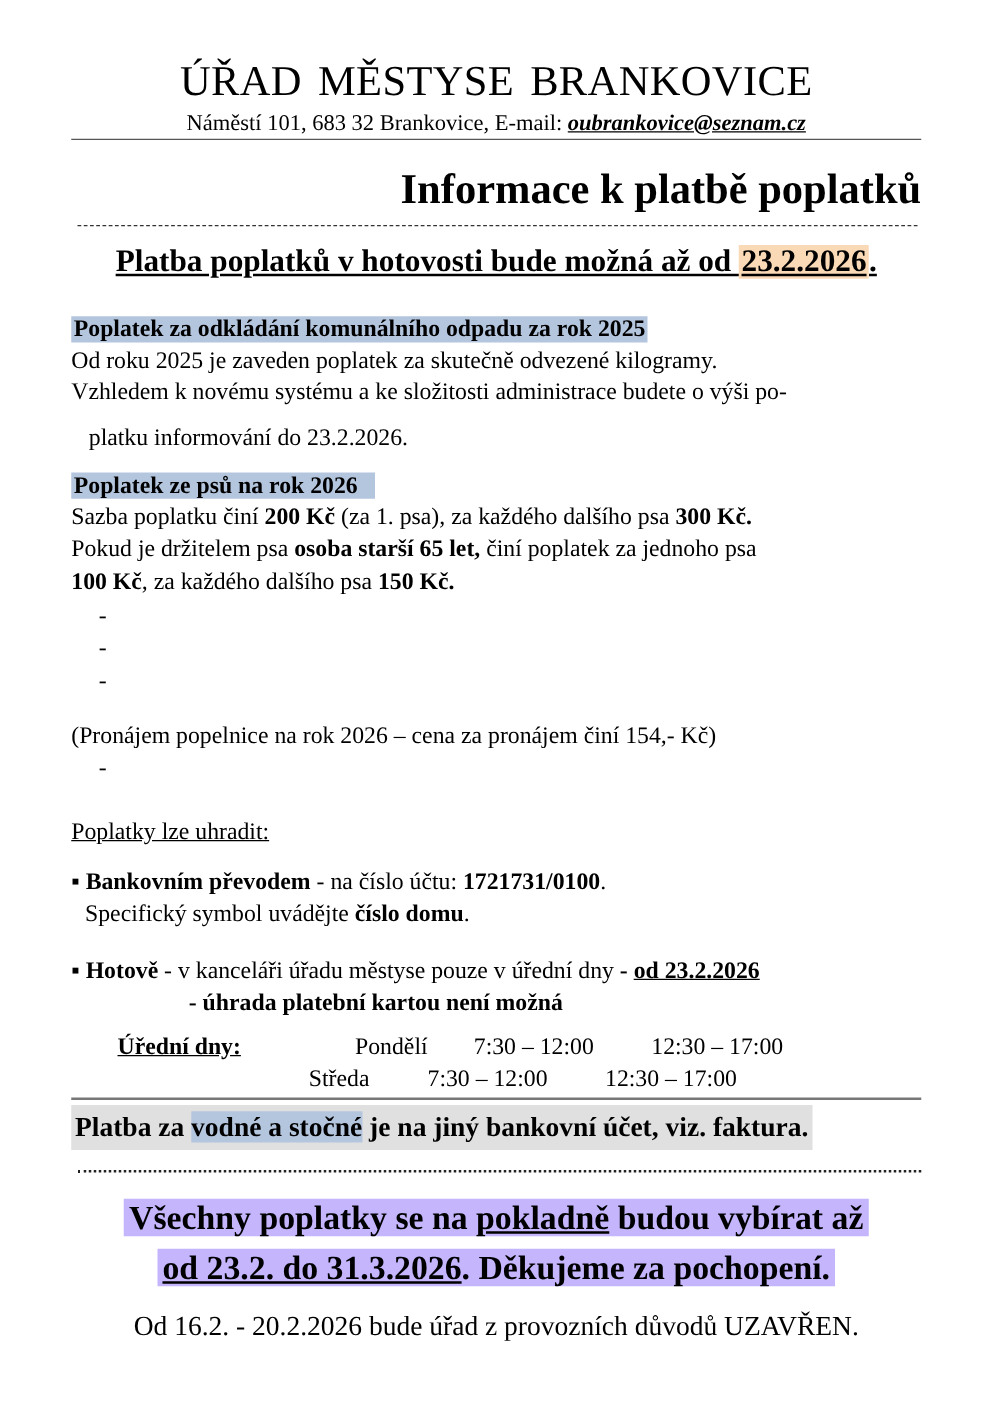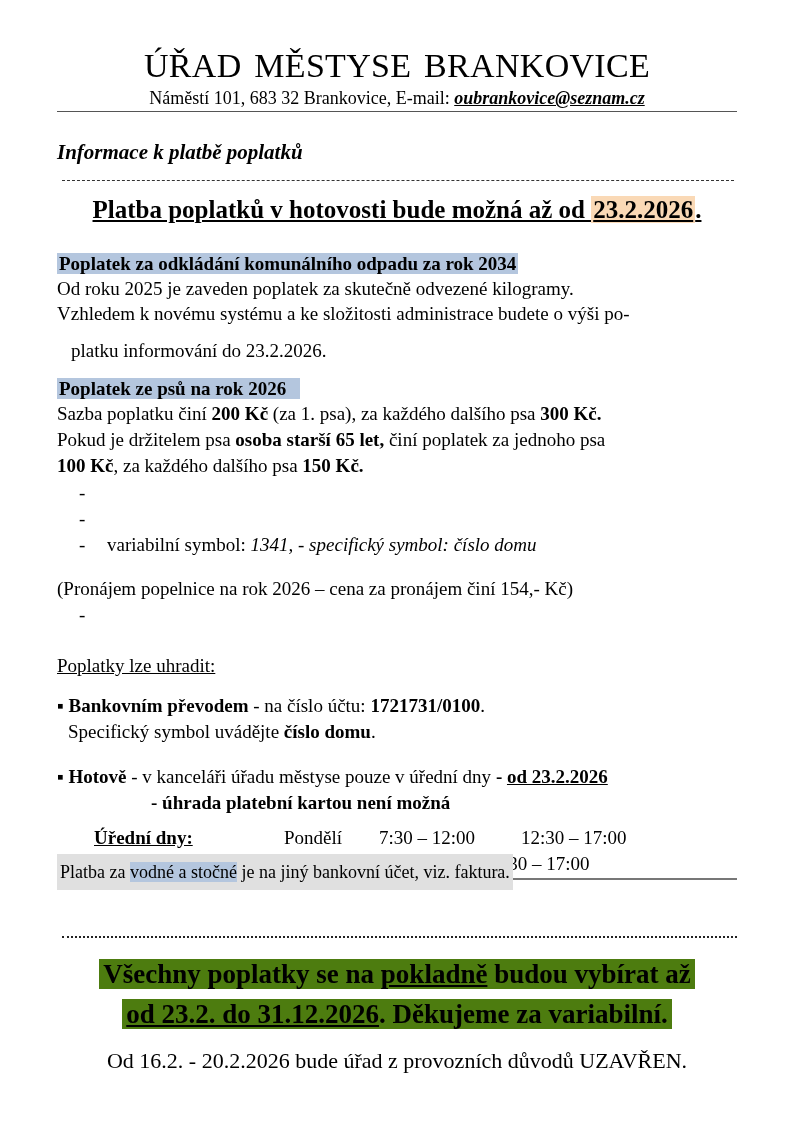--- a/index.html
+++ b/index.html
@@ -8,86 +8,85 @@
       font-family: "Liberation Serif", "DejaVu Serif", serif; color: #000;
     }
     .page { position: absolute; left: 57px; top: 0; width: 680px; }
     .abs { position: absolute; white-space: nowrap; }
 
     .org-title { top: 46px; left: 0; width: 680px; text-align: center; font-size: 34px; line-height: 40px; letter-spacing: 0.3px; word-spacing: 4px; }
     .org-address { top: 87px; left: 0; width: 680px; text-align: center; font-size: 18px; line-height: 22px; }
     .org-address .email { font-weight: bold; font-style: italic; text-decoration: underline; }
     .rule-top { top: 111px; left: 0; width: 680px; height: 0; border-top: 1.5px solid #555; }
 
-    .doc-title { top: 135px; left: 0; width: 680px; text-align: left; font-size: 21px; line-height: 34px; font-weight: bold; font-style: italic; }
+    .doc-title { top: 135px; left: 0; width: 680px; text-align: right; font-size: 34px; line-height: 34px; font-weight: bold; }
     .dash-rule { top: 180px; left: 5px; width: 672px; height: 0; border-top: 1px dashed #333; }
 
     .cash-notice { top: 193px; left: 0; width: 680px; text-align: center; font-size: 25px; line-height: 34px; font-weight: bold; text-decoration: underline; }
     .cash-notice .date-hl { background: #fad9b6; padding: 0 2px; }
 
     .section-heading { font-size: 19px; line-height: 25px; font-weight: bold; background: #b4c6de; padding: 0 2px 0 2px; }
     .body-line { font-size: 19px; line-height: 25px; font-family: Liberation Serif, serif; }
     .body-line b { font-weight: bold; }
     .body-line i { font-style: italic; }
 
     .bullet-dash { position: absolute; left: 22px; }
     .bullet-text { position: absolute; left: 50px; }
 
     .u { text-decoration: underline; }
 
     .hours-row { font-size: 19px; line-height: 25px; }
     .hours-label { font-weight: bold; text-decoration: underline; }
 
     .rule-mid { top: 878px; left: 0; width: 680px; height: 0; border-top: 2px solid #777; }
 
-    .water-line { top: 854px; left: 0; font-size: 18px; line-height: 36px; background: #e0e0e0; padding: 0 3px 0 3px; }
+    .water-line { top: 884px; left: 0; font-size: 22px; line-height: 36px; background: #e0e0e0; padding: 0 3px 0 3px; font-weight: bold; }
     .water-line .blue-hl { background: #b4c6de; }
     .dot-rule { top: 936px; left: 5px; width: 675px; height: 0; border-top: 2px dotted #222; }
 
     .yellow-line { left: 0; width: 680px; text-align: center; font-size: 27px; line-height: 38px; font-weight: bold; }
-    .yellow-line span.hl { background: #4d7c0f; padding: 0 4px; }
+    .yellow-line span.hl { background: #c4b5fd; padding: 0 4px; }
     .closure-line { top: 1046px; left: 0; width: 680px; text-align: center; font-size: 22px; line-height: 30px; }
   </style>
 </head>
 <body>
 
 <div class="page">
 
   <div class="abs org-title">ÚŘAD MĚSTYSE  BRANKOVICE</div>
   <div class="abs org-address"><span>Náměstí 101, 683 32  Brankovice, E-mail: </span><span class="email">oubrankovice@seznam.cz</span></div>
   <div class="abs rule-top"></div>
 
   <div class="abs doc-title">Informace k platbě poplatků</div>
   <div class="abs dash-rule"></div>
 
   <div class="abs cash-notice"><span>Platba poplatků v hotovosti bude možná až od </span><span class="date-hl">23.2.2026</span><span>.</span></div>
 
   <div class="abs" style="top:251px; left:0;">
-    <span class="section-heading">Poplatek za odkládání komunálního odpadu za rok 2034</span>
+    <span class="section-heading">Poplatek za odkládání komunálního odpadu za rok 2025</span>
   </div>
   <div class="abs body-line" style="top:276px; left:0;">Od roku 2025 je zaveden poplatek za skutečně odvezené kilogramy.</div>
   <div class="abs body-line" style="top:301px; left:0;">Vzhledem k novému systému a ke složitosti administrace budete o výši po-</div>
   <div class="abs body-line" style="top:338px; left:0;margin-left:14px;">platku informování do 23.2.2026.</div>
 
   <div class="abs" style="top:376px; left:0;">
     <span class="section-heading" style="padding-right:14px;">Poplatek ze psů na rok 2026</span>
   </div>
   <div class="abs body-line" style="top:401px; left:0;"><span>Sazba poplatku činí </span><b>200 Kč</b><span> (za 1. psa), za každého dalšího psa </span><b>300 Kč.</b></div>
   <div class="abs body-line" style="top:427px; left:0;"><span>Pokud je držitelem psa </span><b>osoba starší 65 let,</b><span> činí poplatek za jednoho psa</span></div>
   <div class="abs body-line" style="top:453px; left:0;"><b>100 Kč</b><span>, za každého dalšího psa </span><b>150 Kč.</b></div>
 
   <div class="abs body-line" style="top:480px; left:0; width:680px; height:25px;">
     <span class="bullet-dash">-</span>
   </div>
   <div class="abs body-line" style="top:506px; left:0; width:680px; height:25px;">
     <span class="bullet-dash">-</span>
   </div>
   <div class="abs body-line" style="top:532px; left:0; width:680px; height:25px;">
     <span class="bullet-dash">-</span>
-    <span class="bullet-text"><span>variabilní symbol: </span><i>1341,  - specifický symbol: číslo domu</i></span>
   </div>
 
   <div class="abs body-line" style="top:576px; left:0;">(Pronájem popelnice na rok 2026 – cena za pronájem činí 154,- Kč)</div>
   <div class="abs body-line" style="top:602px; left:0; width:680px; height:25px;">
     <span class="bullet-dash">-</span>
   </div>
 
   <div class="abs body-line u" style="top:653px; left:0;">Poplatky lze uhradit:</div>
 
   <div class="abs body-line" style="top:693px; left:0;"><span>▪</span> <b>Bankovním převodem</b><span> - na číslo účtu: </span><b>1721731/0100</b><span>.</span></div>
@@ -107,16 +106,16 @@
     <span class="abs" style="left:285px;">7:30 – 12:00</span>
     <span class="abs" style="left:427px;">12:30 – 17:00</span>
   </div>
 
   <div class="abs rule-mid"></div>
 
   <div class="abs water-line"><span>Platba za </span><span class="blue-hl">vodné a stočné</span><span> je na jiný bankovní účet, viz. faktura.</span></div>
   <div class="abs dot-rule"></div>
 
   <div class="abs yellow-line" style="top:955px;"><span class="hl"><span>Všechny poplatky se na </span><span class="u">pokladně</span><span> budou vybírat až</span></span></div>
-  <div class="abs yellow-line" style="top:995px;"><span class="hl"><span class="u">od 23.2. do 31.12.2026</span><span>.  Děkujeme za variabilní.</span></span></div>
+  <div class="abs yellow-line" style="top:995px;"><span class="hl"><span class="u">od 23.2. do 31.3.2026</span><span>.  Děkujeme za pochopení.</span></span></div>
 
   <div class="abs closure-line">Od 16.2. - 20.2.2026 bude úřad z provozních důvodů UZAVŘEN.</div>
 </div>
 
 </body></html>

